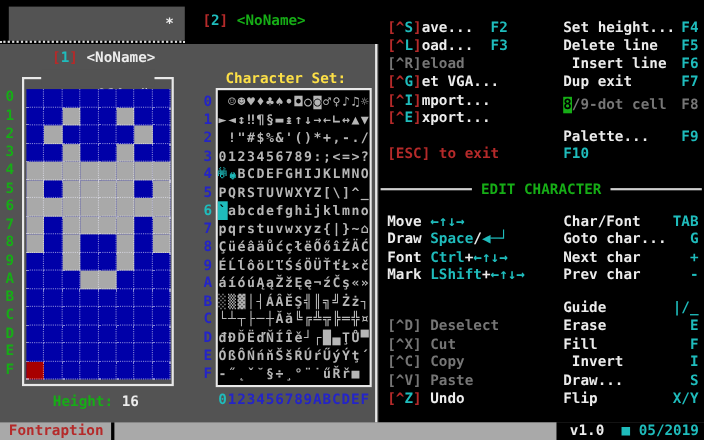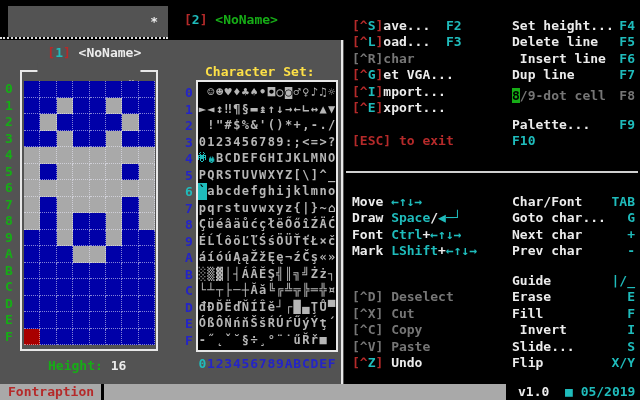--- a/index.html
+++ b/index.html
@@ -522,36 +522,37 @@
       <div class="lbl">B</div>
       <div class="lbl">C</div>
       <div class="lbl">D</div>
       <div class="lbl">E</div>
       <div class="lbl">F</div>
     </div>
 
   <div class="abs" id="rightpanel">
     <div class="lcol" style="top:18px"><span class="sg-r">[^</span><span class="sg-c">S</span><span class="sg-r">]</span><span class="sg-w">ave...</span><span class="sg-w">  </span><span class="sg-c">F2</span></div>
     <div class="lcol" style="top:34px"><span class="sg-r">[^</span><span class="sg-c">L</span><span class="sg-r">]</span><span class="sg-w">oad...</span><span class="sg-w">  </span><span class="sg-c">F3</span></div>
-    <div class="lcol" style="top:51px"><span class="sg-d">[^R]char</span></div>
+    <div class="lcol" style="top:51px"><span class="sg-d">[^R]eload</span></div>
     <div class="lcol" style="top:67px"><span class="sg-r">[^</span><span class="sg-c">G</span><span class="sg-r">]</span><span class="sg-w">et VGA...</span></div>
     <div class="lcol" style="top:100px"><span class="sg-r">[^</span><span class="sg-c">E</span><span class="sg-r">]</span><span class="sg-w">xport...</span></div>
     <div class="lcol" style="top:84px"><span class="sg-r">[^</span><span class="sg-c">I</span><span class="sg-r">]</span><span class="sg-w">mport...</span></div>
     <div class="lcol" style="top:133px"><span class="sg-r">[ESC] to exit</span></div>
 
     <div class="rcol" style="top:18px"><span><span class="sg-w">Set height...</span></span><span><span class="sg-c">F4</span></span></div>
     <div class="rcol" style="top:34px"><span><span class="sg-w">Delete line</span></span><span><span class="sg-c">F5</span></span></div>
     <div class="rcol" style="top:51px"><span><span class="sg-w"> Insert line</span></span><span><span class="sg-c">F6</span></span></div>
-    <div class="rcol" style="top:67px"><span><span class="sg-w">Dup line</span></span><span><span class="sg-c">F7</span></span></div>
+    <div class="rcol" style="top:67px"><span><span class="sg-w">Dup exit</span></span><span><span class="sg-c">F7</span></span></div>
     <div class="rcol" style="top:88px"><span><span class="sg-gb">8</span><span class="sg-d">/9-dot cell</span></span><span><span class="sg-d">F8</span></span></div>
     <div class="rcol" style="top:117px"><span><span class="sg-w">Palette...</span></span><span><span class="sg-c">F9</span></span></div>
     <div class="rcol" style="top:133px"><span><span class="sg-c">F10</span></span></div>
 
     <div class="abs" id="editheader">
       <span class="hline"></span>
+      <span class="htitle">EDIT CHARACTER</span>
       <span class="hline"></span>
     </div>
 
     <div class="lcol" style="top:194px"><span class="sg-w">Move </span><span class="sg-c">←↑↓→</span></div>
     <div class="lcol" style="top:210px"><span class="sg-w">Draw </span><span class="sg-c">Space</span><span class="sg-w">/</span><span class="sg-c">◀─┘</span></div>
     <div class="lcol" style="top:227px"><span class="sg-w">Font </span><span class="sg-c">Ctrl</span><span class="sg-w">+</span><span class="sg-c">←↑↓→</span></div>
     <div class="lcol" style="top:243px"><span class="sg-w">Mark </span><span class="sg-c">LShift</span><span class="sg-w">+</span><span class="sg-c">←↑↓→</span></div>
 
     <div class="rcol" style="top:194px"><span><span class="sg-w">Char/Font</span></span><span><span class="sg-c">TAB</span></span></div>
     <div class="rcol" style="top:210px"><span><span class="sg-w">Goto char...</span></span><span><span class="sg-c">G</span></span></div>
@@ -561,21 +562,21 @@
     <div class="lcol" style="top:289px"><span class="sg-d">[^D] Deselect</span></div>
     <div class="lcol" style="top:306px"><span class="sg-d">[^X] Cut</span></div>
     <div class="lcol" style="top:322px"><span class="sg-d">[^C] Copy</span></div>
     <div class="lcol" style="top:355px"><span class="sg-r">[^</span><span class="sg-c">Z</span><span class="sg-r">]</span><span class="sg-w"> Undo</span></div>
     <div class="lcol" style="top:339px"><span class="sg-d">[^V] Paste</span></div>
 
     <div class="rcol" style="top:273px"><span><span class="sg-w">Guide</span></span><span><span class="sg-c">|/_</span></span></div>
     <div class="rcol" style="top:289px"><span><span class="sg-w">Erase</span></span><span><span class="sg-c">E</span></span></div>
     <div class="rcol" style="top:306px"><span><span class="sg-w">Fill</span></span><span><span class="sg-c">F</span></span></div>
     <div class="rcol" style="top:322px"><span><span class="sg-w"> Invert</span></span><span><span class="sg-c">I</span></span></div>
-    <div class="rcol" style="top:339px"><span><span class="sg-w">Slide...</span></span><span><span class="sg-c">S</span></span></div>
+    <div class="rcol" style="top:339px"><span><span class="sg-w">Draw...</span></span><span><span class="sg-c">S</span></span></div>
     <div class="rcol" style="top:355px"><span><span class="sg-w">Flip</span></span><span><span class="sg-c">X/Y</span></span></div>
   </div>
 
   <div class="abs" id="vdivider"></div>
 
   <div class="abs" id="statusgray"></div>
   <div class="line" id="statusname"><span class="sg-r">Fontraption</span></div>
   <div class="abs" id="statusdiv"></div>
   <div class="abs" id="statusblack"></div>
   <div class="line" id="statusver"><span class="sg-w">v1.0  </span><span class="sg-c">■ </span><span class="sg-c">05/2019</span></div>

